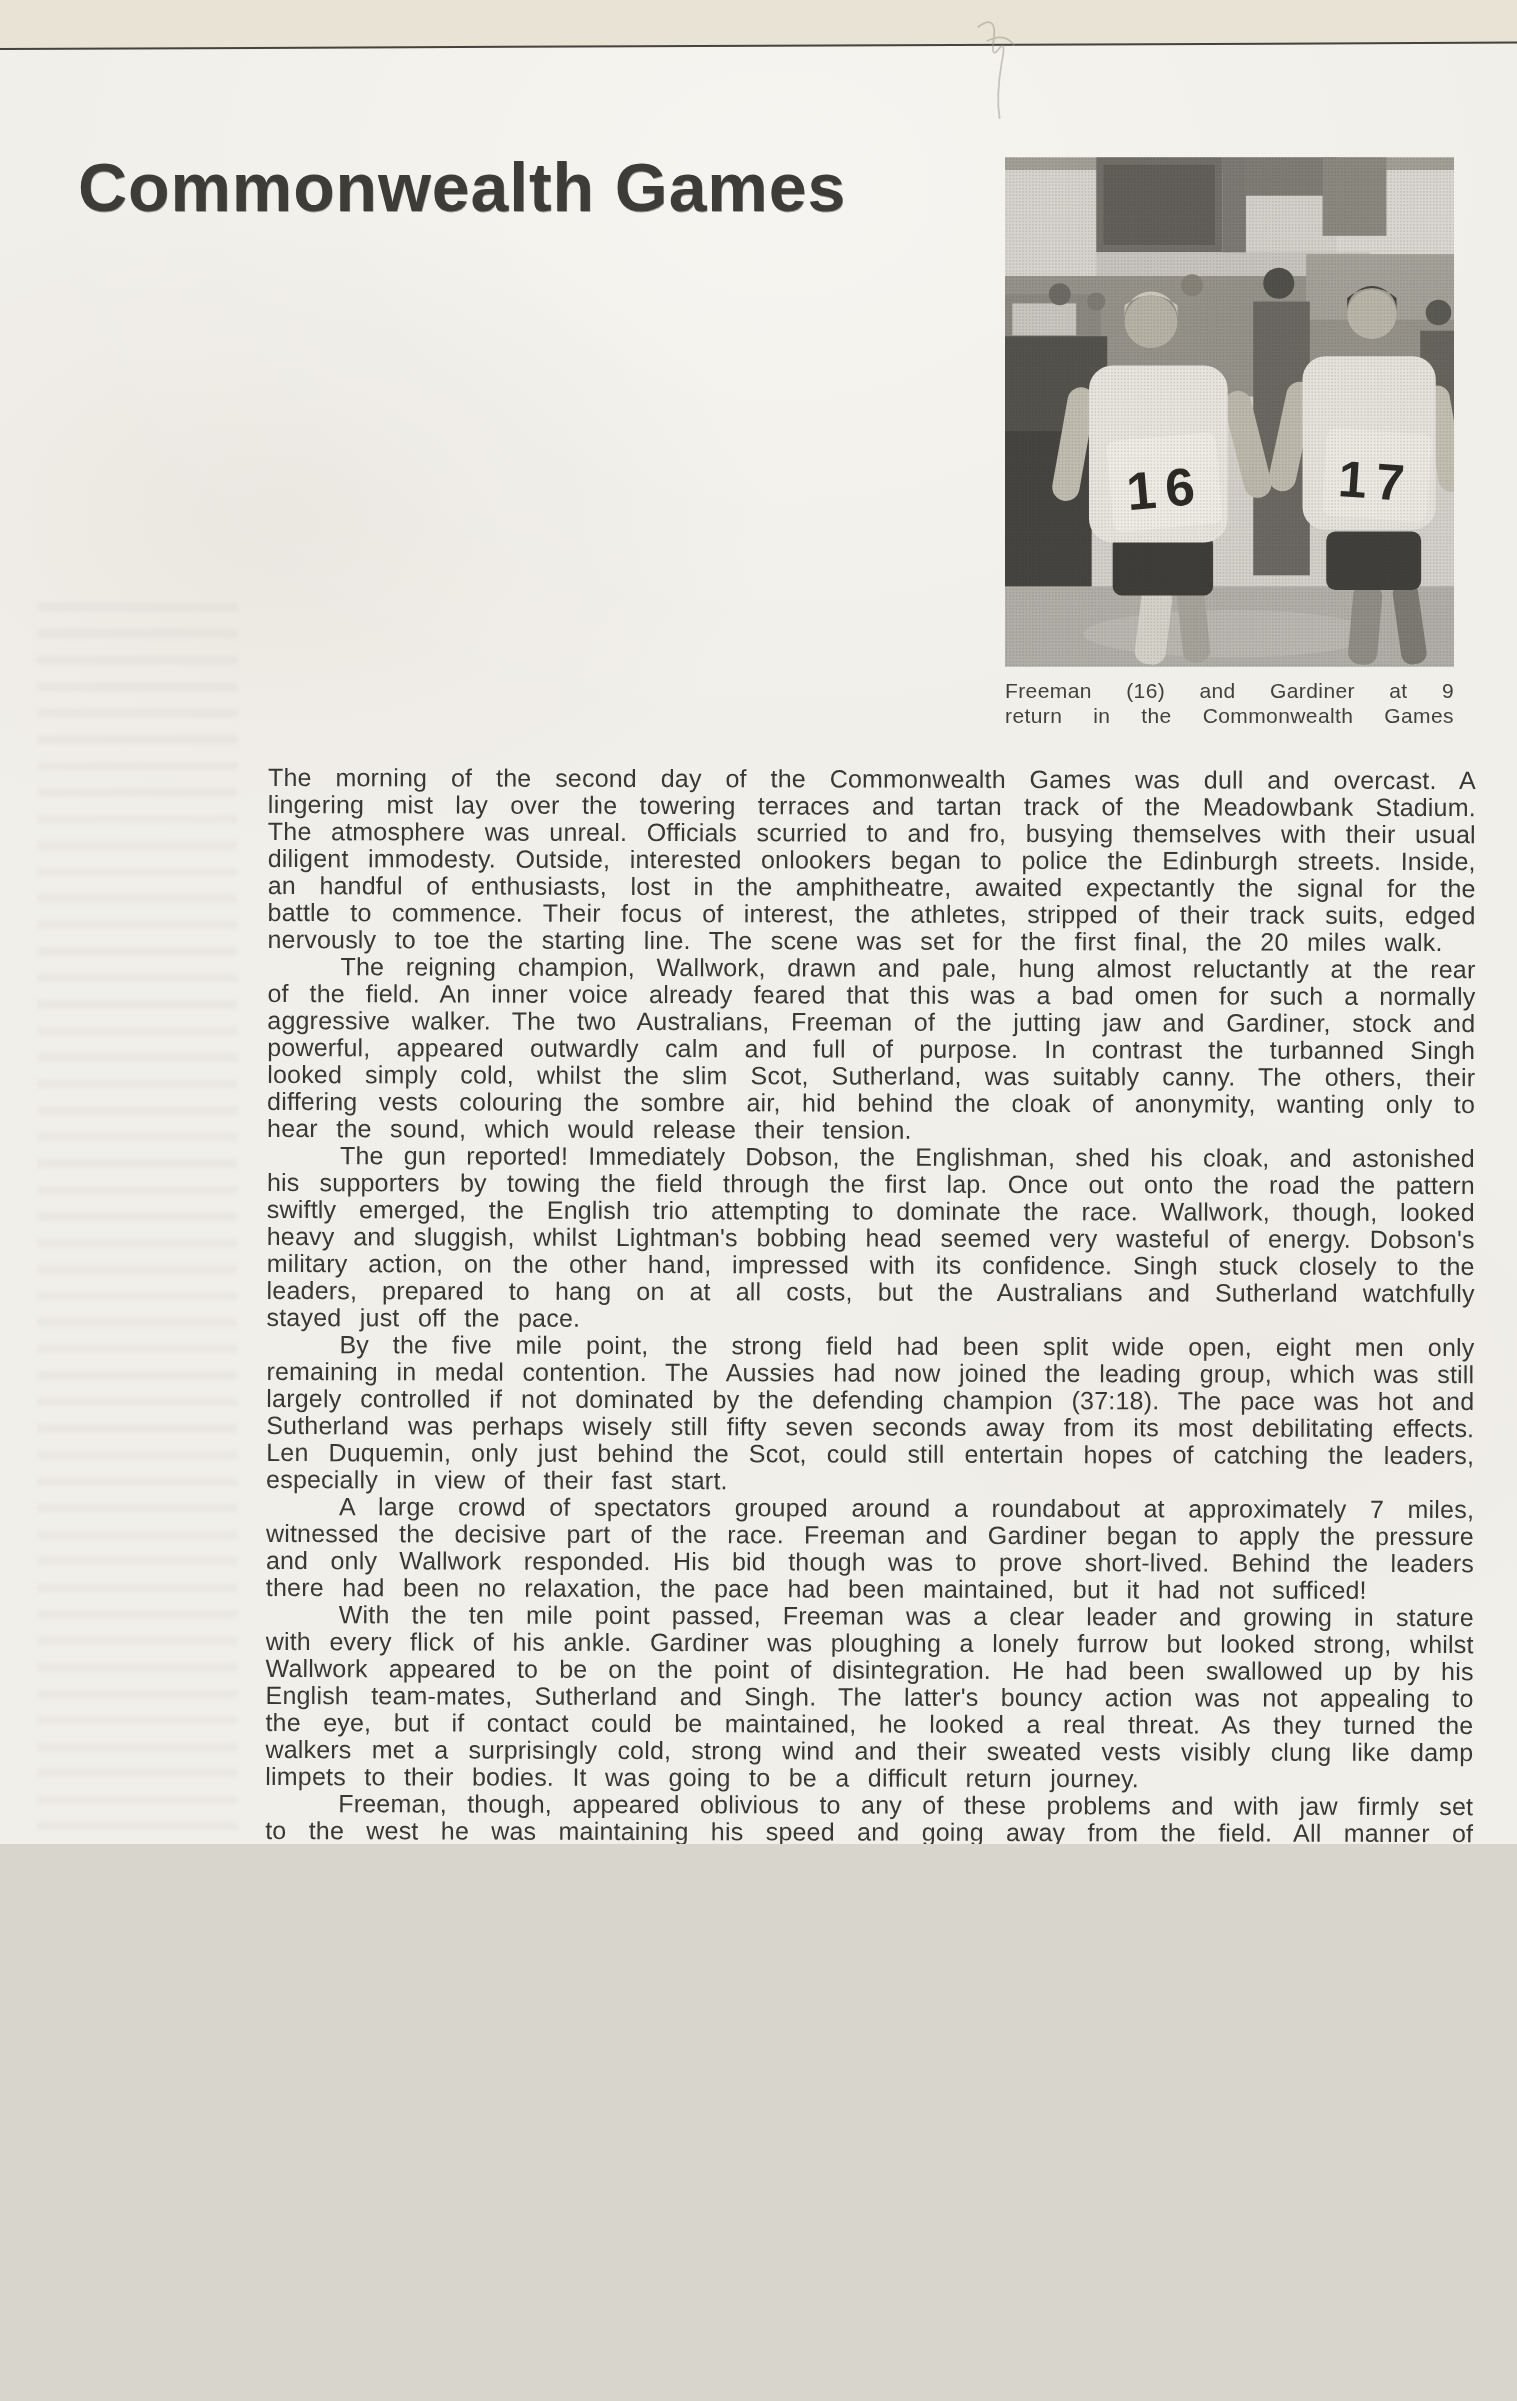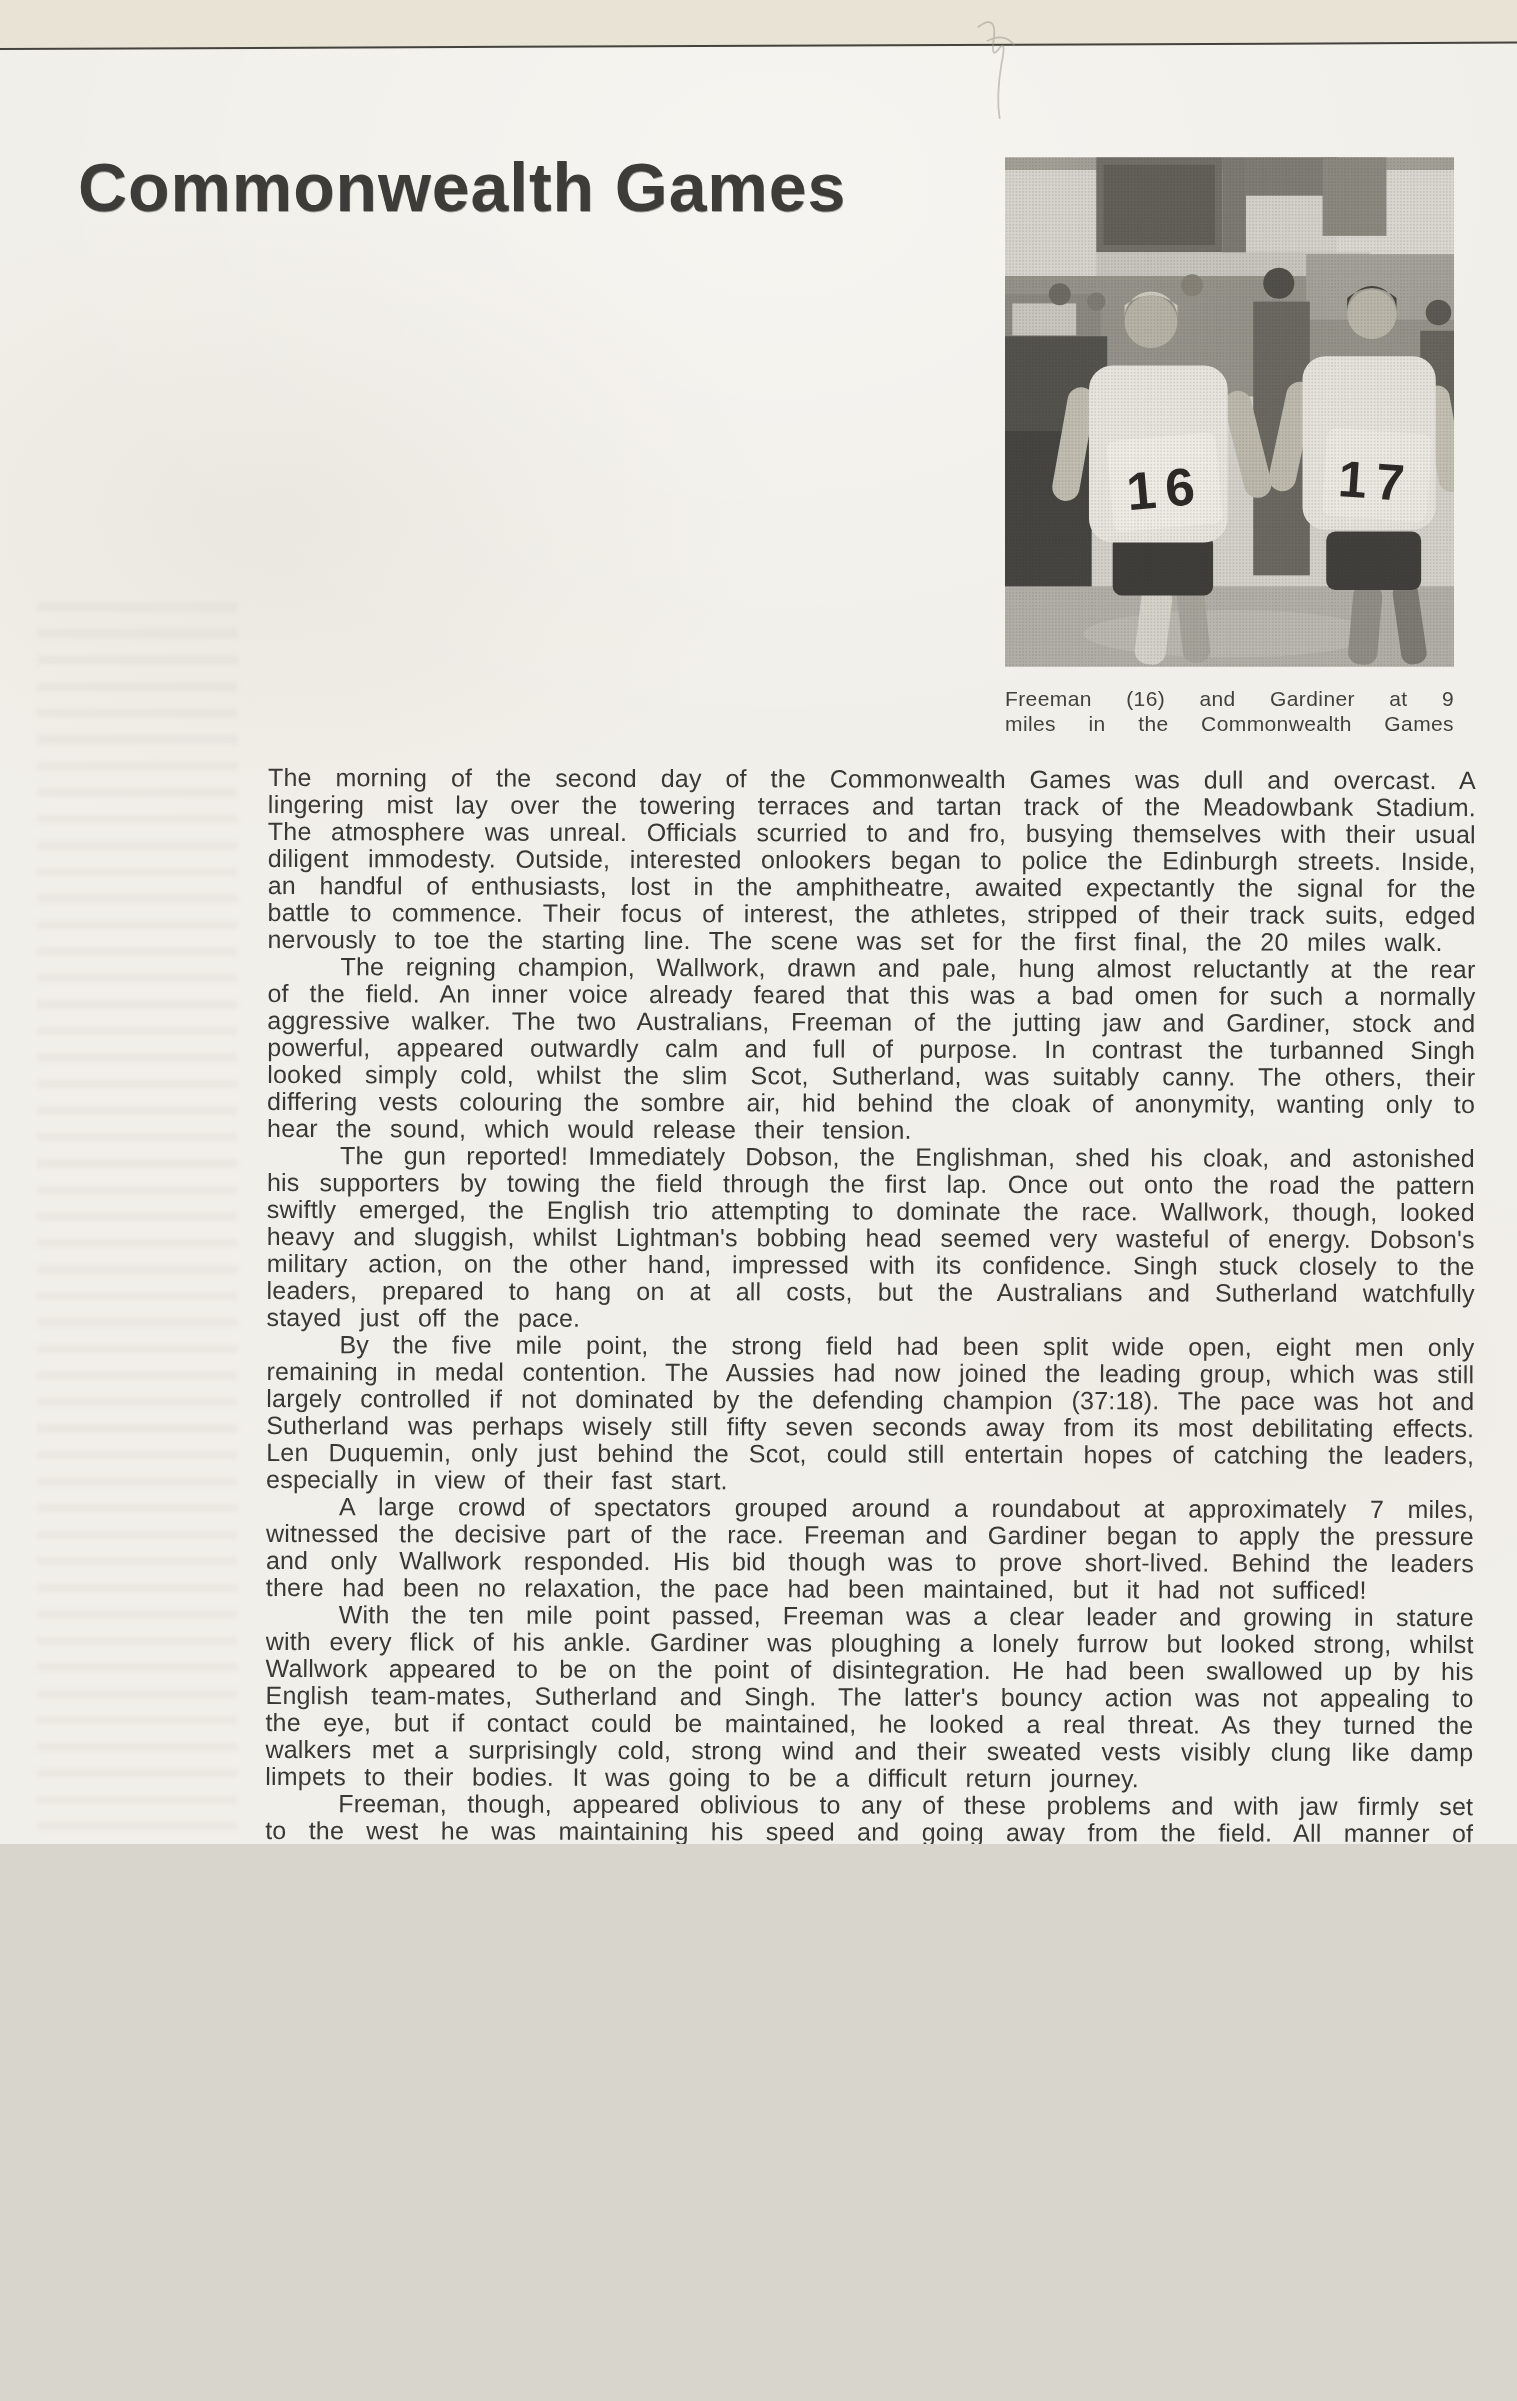--- a/index.html
+++ b/index.html
@@ -32,21 +32,21 @@
   .title{
     position:absolute;left:78px;color:var(--title_ink,#3e3c38);
     font-weight:bold;font-size:68px;line-height:1;letter-spacing:0.9px;
     text-shadow:0.5px 0.5px 0 rgba(62,60,56,0.45), -0.5px 0 0 rgba(241,239,233,0.25);
   }
   .title-line1{top:153px;}
   .title-line2{top:252px;}
   .photo-fig{position:absolute;left:1005px;top:157px;width:449px;margin:0;}
   .photo-fig svg{display:block;width:449px;height:510px;}
   .caption{
-    margin-top:19px;width:449px;
+    margin-top:11px;width:449px;
     font-size:21px;line-height:25px;color:var(--caption_ink,#42413e);
     letter-spacing:0.4px;
   }
   .caption div{text-align:justify;text-align-last:justify;word-spacing:5.5px;}
   .article{
     position:absolute;left:268px;top:764px;width:1208px;
     transform:rotate(0.15deg);transform-origin:top left;
     color:var(--ink,#393836);
   }
   .article p{
@@ -147,21 +147,21 @@
           <rect x="350" y="300" width="115" height="96" rx="10" fill="#eae8e0"></rect>
           <text x="407" y="374" text-anchor="middle" font-family="Liberation Sans, sans-serif" font-size="56" font-weight="bold" letter-spacing="10" fill="#2b2a27">17</text>
         </g>
       </g>
 
       <rect x="0" y="0" width="492" height="558" fill="url(#ht)" opacity="0.16"></rect>
     </svg>
 
     <figcaption class="caption">
       <div>Freeman (16) and Gardiner at 9</div>
-      <div>miles in the Commonwealth Games</div>
+      <div>return in the Commonwealth Games</div>
     </figcaption>
   </figure>
 
   <div class="article">
     <p class="first">The morning of the second day of the Commonwealth Games was dull and overcast. A lingering mist lay over the towering terraces and tartan track of the Meadowbank Stadium. The atmosphere was unreal. Officials scurried to and fro, busying themselves with their usual diligent immodesty. Outside, interested onlookers began to police the Edinburgh streets. Inside, an handful of enthusiasts, lost in the amphitheatre, awaited expectantly the signal for the battle to commence. Their focus of interest, the athletes, stripped of their track suits, edged nervously to toe the starting line. The scene was set for the first final, the 20 miles walk.</p>
     <p>The reigning champion, Wallwork, drawn and pale, hung almost reluctantly at the rear of the field. An inner voice already feared that this was a bad omen for such a normally aggressive walker. The two Australians, Freeman of the jutting jaw and Gardiner, stock and powerful, appeared outwardly calm and full of purpose. In contrast the turbanned Singh looked simply cold, whilst the slim Scot, Sutherland, was suitably canny. The others, their differing vests colouring the sombre air, hid behind the cloak of anonymity, wanting only to hear the sound, which would release their tension.</p>
     <p>The gun reported! Immediately Dobson, the Englishman, shed his cloak, and astonished his supporters by towing the field through the first lap. Once out onto the road the pattern swiftly emerged, the English trio attempting to dominate the race. Wallwork, though, looked heavy and sluggish, whilst Lightman's bobbing head seemed very wasteful of energy. Dobson's military action, on the other hand, impressed with its confidence. Singh stuck closely to the leaders, prepared to hang on at all costs, but the Australians and Sutherland watchfully stayed just off the pace.</p>
     <p>By the five mile point, the strong field had been split wide open, eight men only remaining in medal contention. The Aussies had now joined the leading group, which was still largely controlled if not dominated by the defending champion (37:18). The pace was hot and Sutherland was perhaps wisely still fifty seven seconds away from its most debilitating effects. Len Duquemin, only just behind the Scot, could still entertain hopes of catching the leaders, especially in view of their fast start.</p>
     <p>A large crowd of spectators grouped around a roundabout at approximately 7 miles, witnessed the decisive part of the race. Freeman and Gardiner began to apply the pressure and only Wallwork responded. His bid though was to prove short-lived. Behind the leaders there had been no relaxation, the pace had been maintained, but it had not sufficed!</p>
     <p>With the ten mile point passed, Freeman was a clear leader and growing in stature with every flick of his ankle. Gardiner was ploughing a lonely furrow but looked strong, whilst Wallwork appeared to be on the point of disintegration. He had been swallowed up by his English team-mates, Sutherland and Singh. The latter's bouncy action was not appealing to the eye, but if contact could be maintained, he looked a real threat. As they turned the walkers met a surprisingly cold, strong wind and their sweated vests visibly clung like damp limpets to their bodies. It was going to be a difficult return journey.</p>

